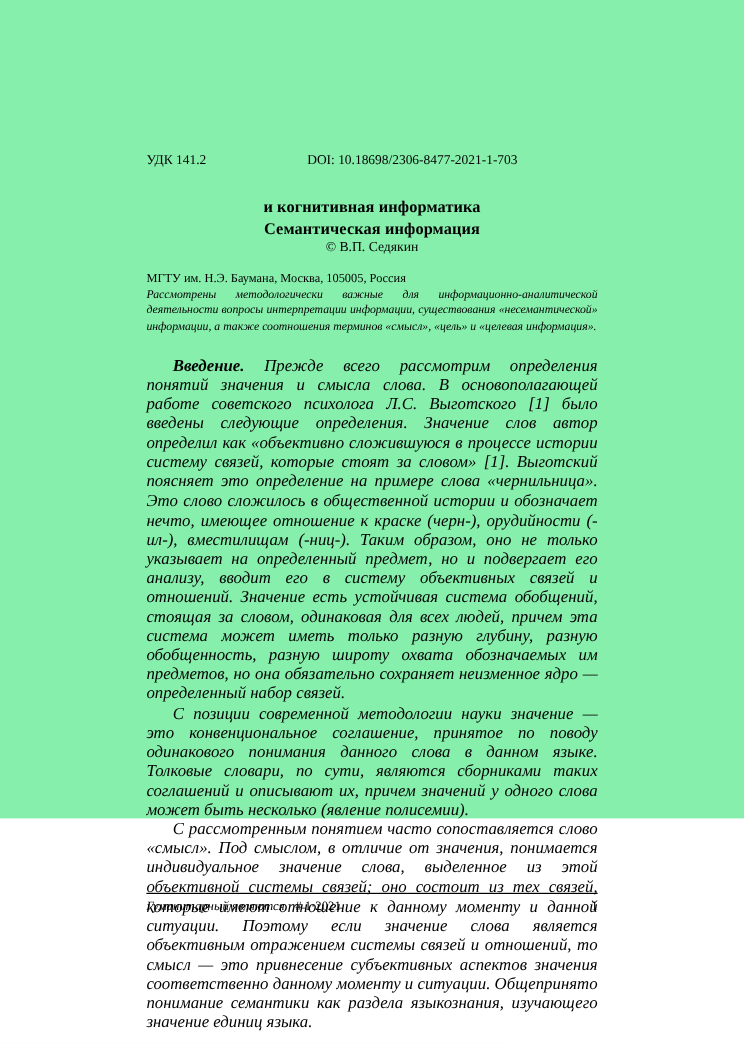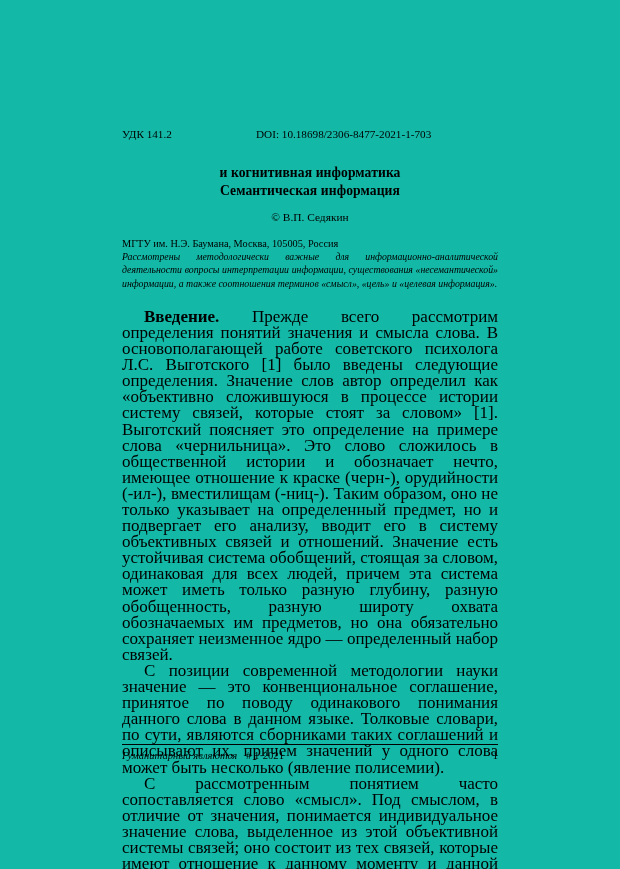--- a/index.html
+++ b/index.html
@@ -14,22 +14,22 @@
     font-family: "Liberation Serif", "DejaVu Serif", serif;
     color: #000000;
     overflow: hidden;
   }
 
   .page {
     position: absolute;
     left: 0;
     top: 0;
     width: 620px;
-    height: 869px;
-    background: #14b8a6;
+    height: 682px;
+    background: #86efac;
   }
 
   .content {
     position: absolute;
     left: 122px;
     top: 126px;
     width: 376px;
   }
 
   
@@ -58,21 +58,20 @@
     margin-top: 22px;
     text-align: center;
     font-weight: bold;
     font-size: 13.6px;
     line-height: 17.5px;
     letter-spacing: 0.1px;
   }
   .title-line { display: block; }
 
   .copyright {
-    margin-top: 11px;
     text-align: center;
     font-size: 11.4px;
     line-height: 14px;
   }
 
   .affiliation {
     margin-top: 13px;
     text-align: left;
     font-size: 10.3px;
     line-height: 13px;
@@ -97,26 +96,27 @@
   .keywords .kw-label {
     font-weight: bold;
     font-style: italic;
   }
 
   
   .body {
     margin-top: 19px;
   }
   .para {
-    font-size: 17px;
+    font-size: 14px;
     line-height: 16.1px;
     text-align: justify;
     text-indent: 22px;
     margin: 0;
     hyphens: manual;
+    font-style: italic;
   }
   .para + .para { margin-top: 0; }
   .lead-in {
     font-weight: bold;
   }
 
   
   .footer {
     position: absolute;
     left: 122px;

